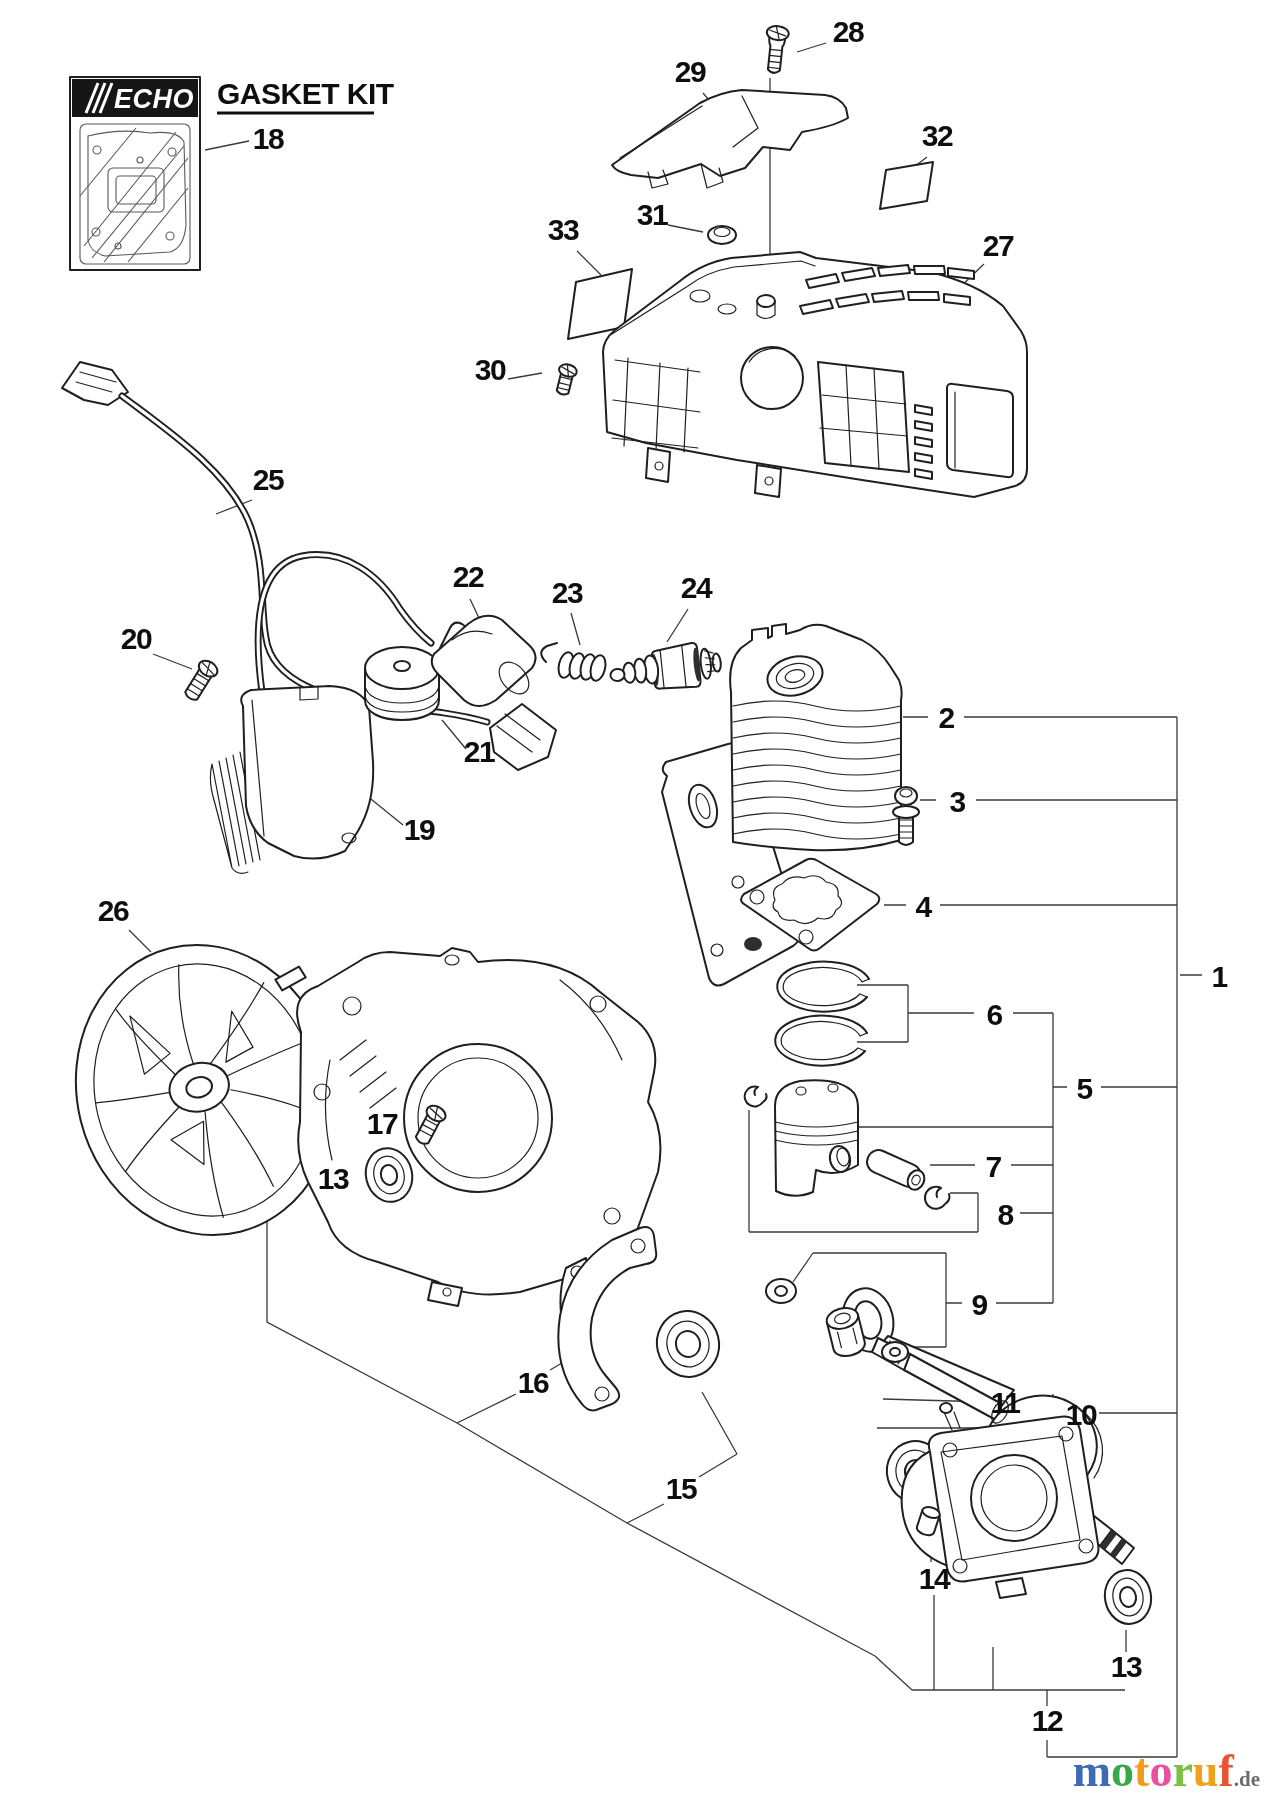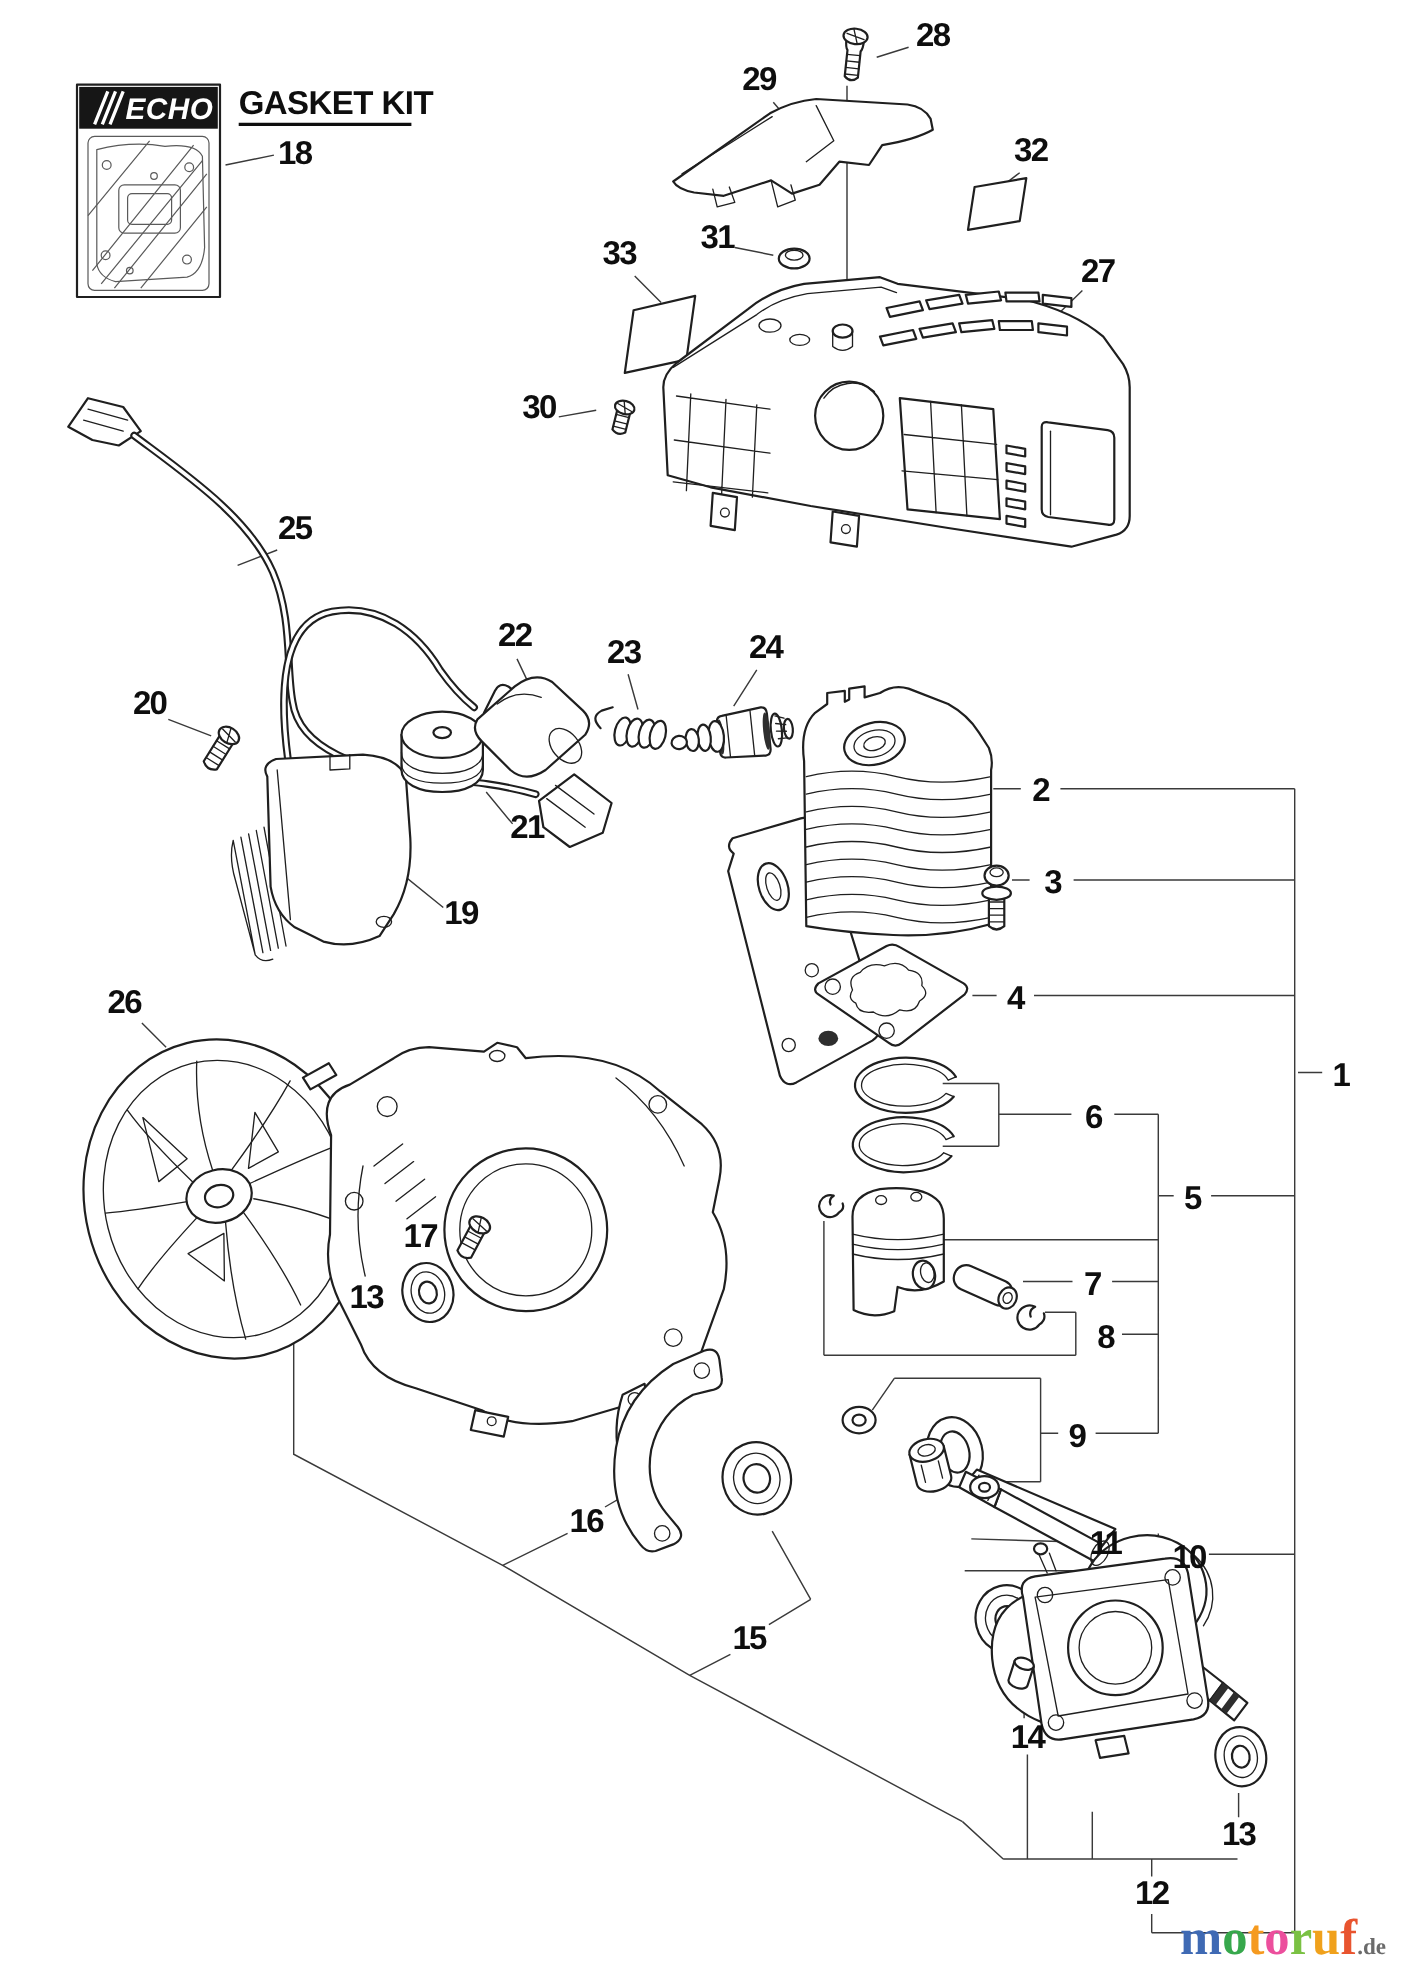--- a/index.html
+++ b/index.html
@@ -15,21 +15,21 @@
   .sketch{fill:none;stroke:#5a5a5a;stroke-width:1.1;}
   .cableO{fill:none;stroke:#1f1f1f;stroke-width:7;stroke-linecap:round;}
   .cableI{fill:none;stroke:#ffffff;stroke-width:3.2;stroke-linecap:round;}
   .plabel{font-family:"Liberation Sans",sans-serif;font-weight:bold;font-size:30px;
           fill:#0e0e0e;text-anchor:middle;letter-spacing:-1.5px;}
   .kit-title{font-family:"Liberation Sans",sans-serif;font-weight:bold;font-size:30px;
           fill:#0e0e0e;letter-spacing:-0.5px;}
   .echo{font-family:"Liberation Sans",sans-serif;font-style:italic;font-weight:bold;
           font-size:27px;fill:#ffffff;letter-spacing:.5px;}
   
-  .watermark{position:absolute;right:14px;bottom:16px;font-family:"Liberation Serif",serif;
+  .watermark{position:absolute;right:14px;bottom:6px;font-family:"Liberation Serif",serif;
              font-size:46px;font-weight:bold;line-height:1;white-space:nowrap;}
   .watermark .wm-suffix{font-size:21px;font-weight:bold;}
 </style>
 </head>
 <body>
 
 <div class="stage">
 <svg width="1274" height="1800" viewBox="0 0 1274 1800">
 
   <g>

